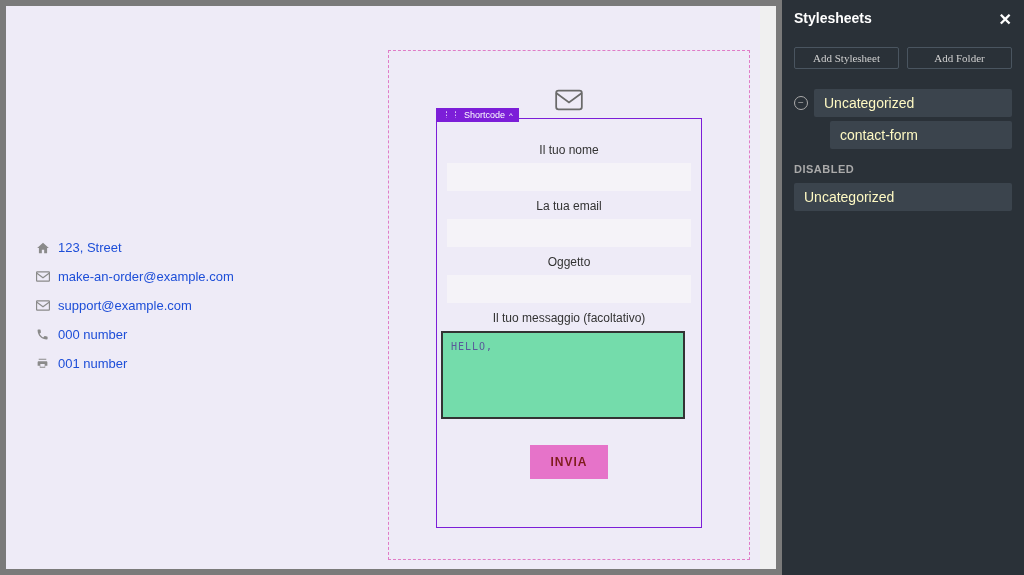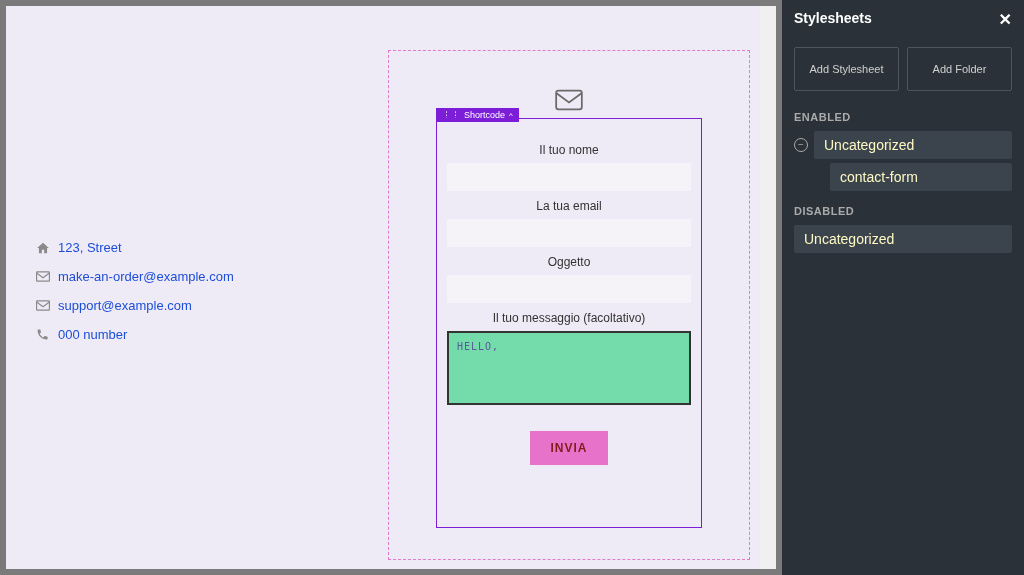--- a/index.html
+++ b/index.html
@@ -89,22 +89,22 @@
     }
     .field-input {
       width: calc(100% - 20px);
       height: 28px;
       margin: 0 10px;
       background: #f5f3f8;
       border: none;
     }
     .field-textarea {
       width: calc(100% - 20px);
-      height: 74px;
-      margin: 0 10px;
+      height: 88px;
+      margin: 0 4px;
       background: #74dcab;
       border: 2px solid #333;
       padding: 8px;
       font-family: monospace;
       font-size: 10px;
       color: #5a5a9a;
       text-transform: uppercase;
       letter-spacing: 1px;
       resize: none;
     }
@@ -151,23 +151,24 @@
       display: flex;
       gap: 8px;
       margin-bottom: 20px;
     }
     .panel-btn {
       flex: 1;
       background: transparent;
       border: 1px solid #4a5560;
       color: #d0d0d0;
       font-size: 11px;
-      padding: 15px 4px;
+      padding: 4px 4px;
       cursor: pointer;
       border-radius: 2px;
+      font-family: Liberation Serif, serif;
     }
     .section-label {
       font-size: 11px;
       font-weight: bold;
       color: #aaa;
       letter-spacing: 0.5px;
       margin-bottom: 8px;
       margin-top: 14px;
     }
     .stylesheet-item {
@@ -247,20 +248,28 @@
       <span>support@example.com</span>
     </div>
     <div class="contact-row">
       <span class="ic">
         <svg width="13" height="13" viewBox="0 0 24 24" fill="#8a8a8a">
             <path d="M6.6 10.8c1.4 2.8 3.8 5.2 6.6 6.6l2.2-2.2c.3-.3.7-.4 1.1-.3 1.2.4 2.5.6 3.8.6.6 0 1.1.5 1.1 1.1V20c0 .6-.5 1.1-1.1 1.1C10.2 21.1 2.9 13.8 2.9 3.7c0-.6.5-1.1 1.1-1.1h3.4c.6 0 1.1.5 1.1 1.1 0 1.3.2 2.6.6 3.8.1.4 0 .8-.3 1.1l-2.2 2.2z"></path>
           </svg>
       </span>
       <span>000 number</span>
     </div>
+    <div class="contact-row">
+      <span class="ic">
+        <svg width="13" height="13" viewBox="0 0 24 24" fill="#8a8a8a">
+            <path d="M19 8H5c-1.1 0-2 .9-2 2v6h4v4h10v-4h4v-6c0-1.1-.9-2-2-2zm-3 10H8v-5h8v5zm3-13H5V3h14v2z"></path>
+          </svg>
+      </span>
+      <span>001 number</span>
+    </div>
   </div>
 
   <div class="form-outer">
     <div class="envelope-icon">
       <svg width="28" height="22" viewBox="0 0 24 18" fill="none" stroke="#6a6a6a" stroke-width="1.5">
           <rect x="1" y="1" width="22" height="16" rx="2"></rect>
           <path d="M1 3l11 8 11-8"></path>
         </svg>
     </div>
   </div>
@@ -295,21 +304,20 @@
   <div class="panel-header">
     <div class="panel-title">Stylesheets</div>
     <div class="close-x">✕</div>
   </div>
 
   <div class="btn-row">
     <button class="panel-btn">Add Stylesheet</button>
     <button class="panel-btn">Add Folder</button>
   </div>
 
-  <div class="section-label">ENABLED</div>
 
   <div class="stylesheet-group">
     <span class="collapse-circle">−</span>
     <div class="stylesheet-item">Uncategorized</div>
   </div>
   <div class="indent-items">
     <div class="stylesheet-item">contact-form</div>
   </div>
 
   <div class="section-label">DISABLED</div>

